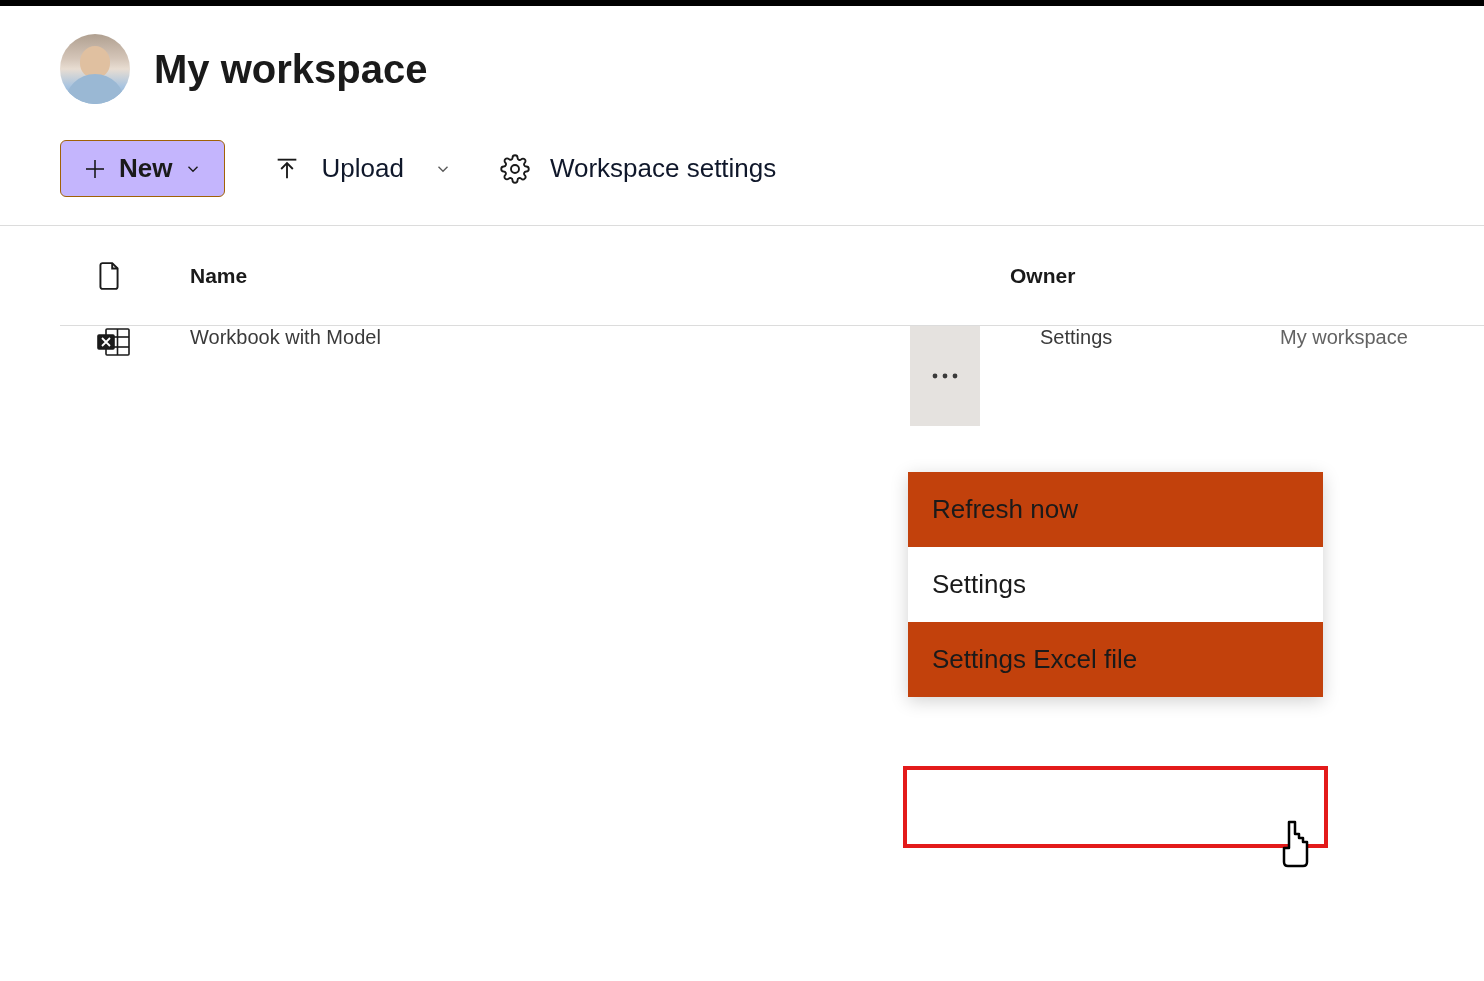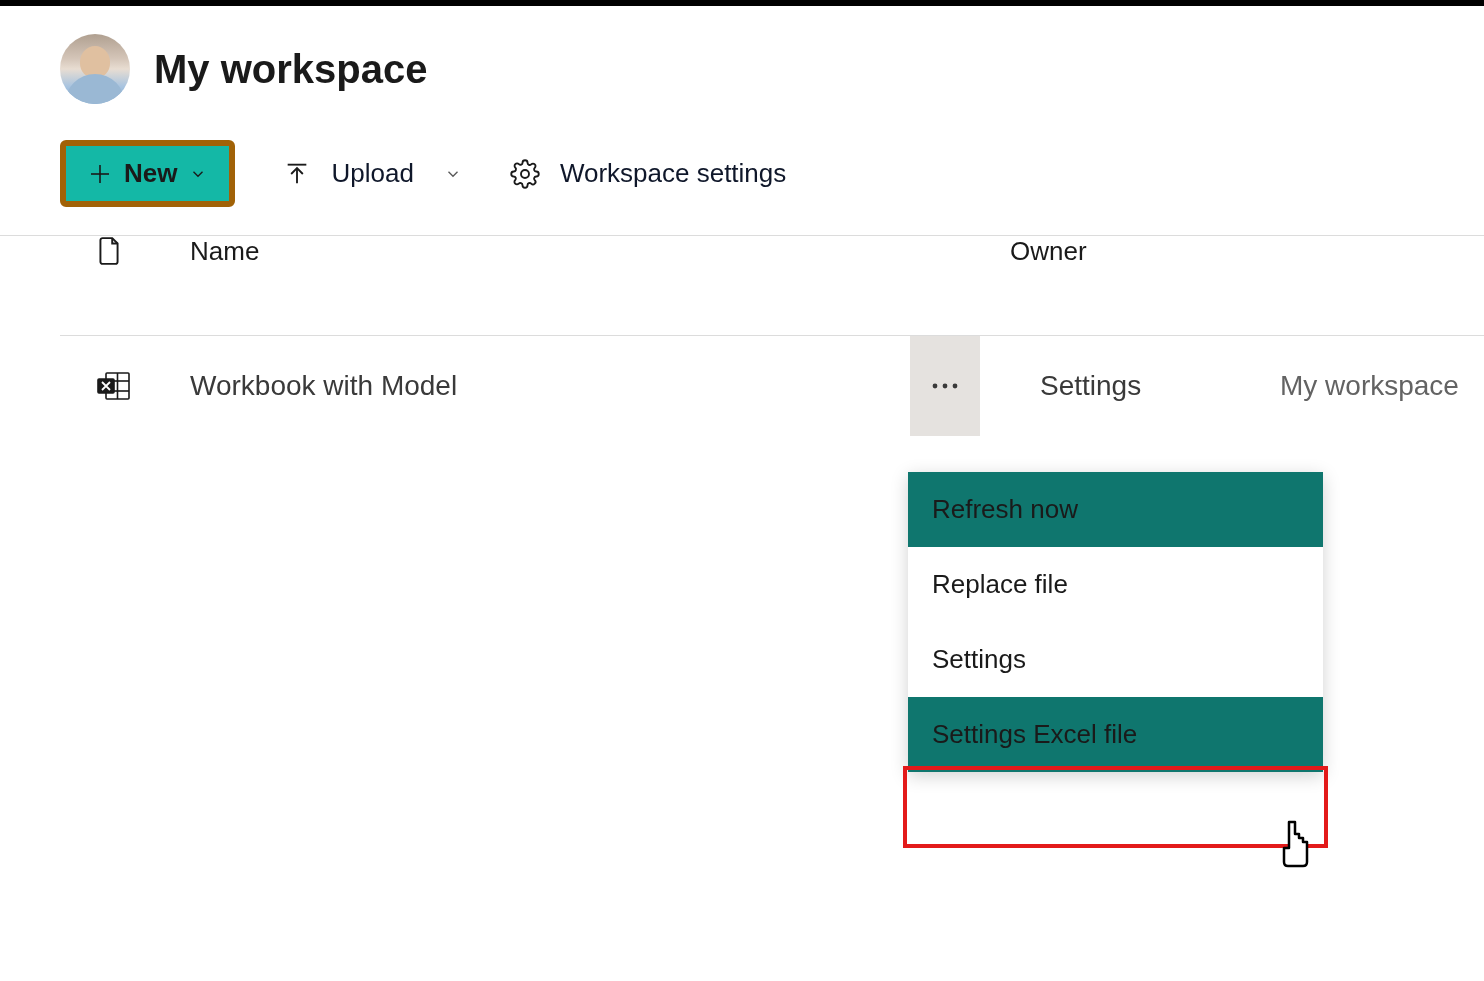--- a/index.html
+++ b/index.html
@@ -57,22 +57,22 @@
   .toolbar {
     display: flex;
     align-items: center;
     gap: 48px;
     padding-bottom: 28px;
   }
   .btn-new {
     display: inline-flex;
     align-items: center;
     gap: 12px;
-    border: 6px solid #a16207;
-    background: #14b8a6;
+    border: 1px solid #a16207;
+    background: #c4b5fd;
     border-radius: 6px;
     padding: 12px 22px;
     font-size: 26px;
     font-weight: 600;
     color: #1a1a1a;
     cursor: pointer;
   }
   .btn-flat {
     display: inline-flex;
     align-items: center;
@@ -87,36 +87,35 @@
   .divider {
     height: 1px;
     background: #dcdcdc;
     width: 100%;
   }
   .table-wrap {
     padding: 0 0 0 60px;
   }
   .table-head {
     display: flex;
-    align-items: flex-start;
+    align-items: center;
     height: 100px;
     border-bottom: 1px solid #dcdcdc;
-    font-size: 26px;
-    font-weight: 400;
+    font-size: 21px;
+    font-weight: 700;
   }
   .col-icon { width: 130px; padding-left: 36px; }
   .col-name { flex: 0 0 720px; }
   .col-actions { flex: 0 0 100px; }
   .col-type { flex: 0 0 270px; padding-left: 30px;}
   .col-owner { flex: 0 0 200px; white-space: nowrap; overflow: hidden;}
   .table-row {
     display: flex;
-    align-items: center;
     height: 100px;
-    font-size: 28px;
+    font-size: 20px;
     color: #3a3a3a;
   }
   .more-btn {
     width: 70px;
     height: 100px;
     background: #e5e2df;
     display: flex;
     align-items: center;
     justify-content: center;
     cursor: pointer;
@@ -131,21 +130,21 @@
     border-radius: 2px;
   }
   .menu-item {
     padding: 22px 24px;
     font-size: 26px;
     color: #1a1a1a;
     cursor: pointer;
     background: #ffffff;
   }
   .menu-item.hovered {
-    background: #0f766e;
+    background: #c2410c;
   }
   .highlight-box {
     position: absolute;
     top: 766px;
     left: 903px;
     width: 425px;
     height: 82px;
     border: 4px solid #e31a1a;
     pointer-events: none;
   }
@@ -251,21 +250,20 @@
         </span>
       </div>
     </div>
     <div class="col-type">Settings</div>
     <div class="col-owner gray-text">My workspace</div>
   </div>
 </div>
 
 <div class="context-menu">
   <div class="menu-item hovered">Refresh now</div>
-  <div class="menu-item">Replace file</div>
   <div class="menu-item">Settings</div>
   <div class="menu-item hovered">Settings Excel file</div>
 </div>
 
 <div class="highlight-box"></div>
 
 <div class="cursor">
   <svg width="42" height="50" viewBox="0 0 42 50">
     <path d="M14 4 L14 30 L9 30 L9 44 Q9 48 13 48 L28 48 Q32 48 32 44 L32 24 L28 24 L28 20 L24 20 L24 16 L20 16 L20 4 Z" fill="#ffffff" stroke="#000000" stroke-width="2.5" stroke-linejoin="round"></path>
   </svg>

